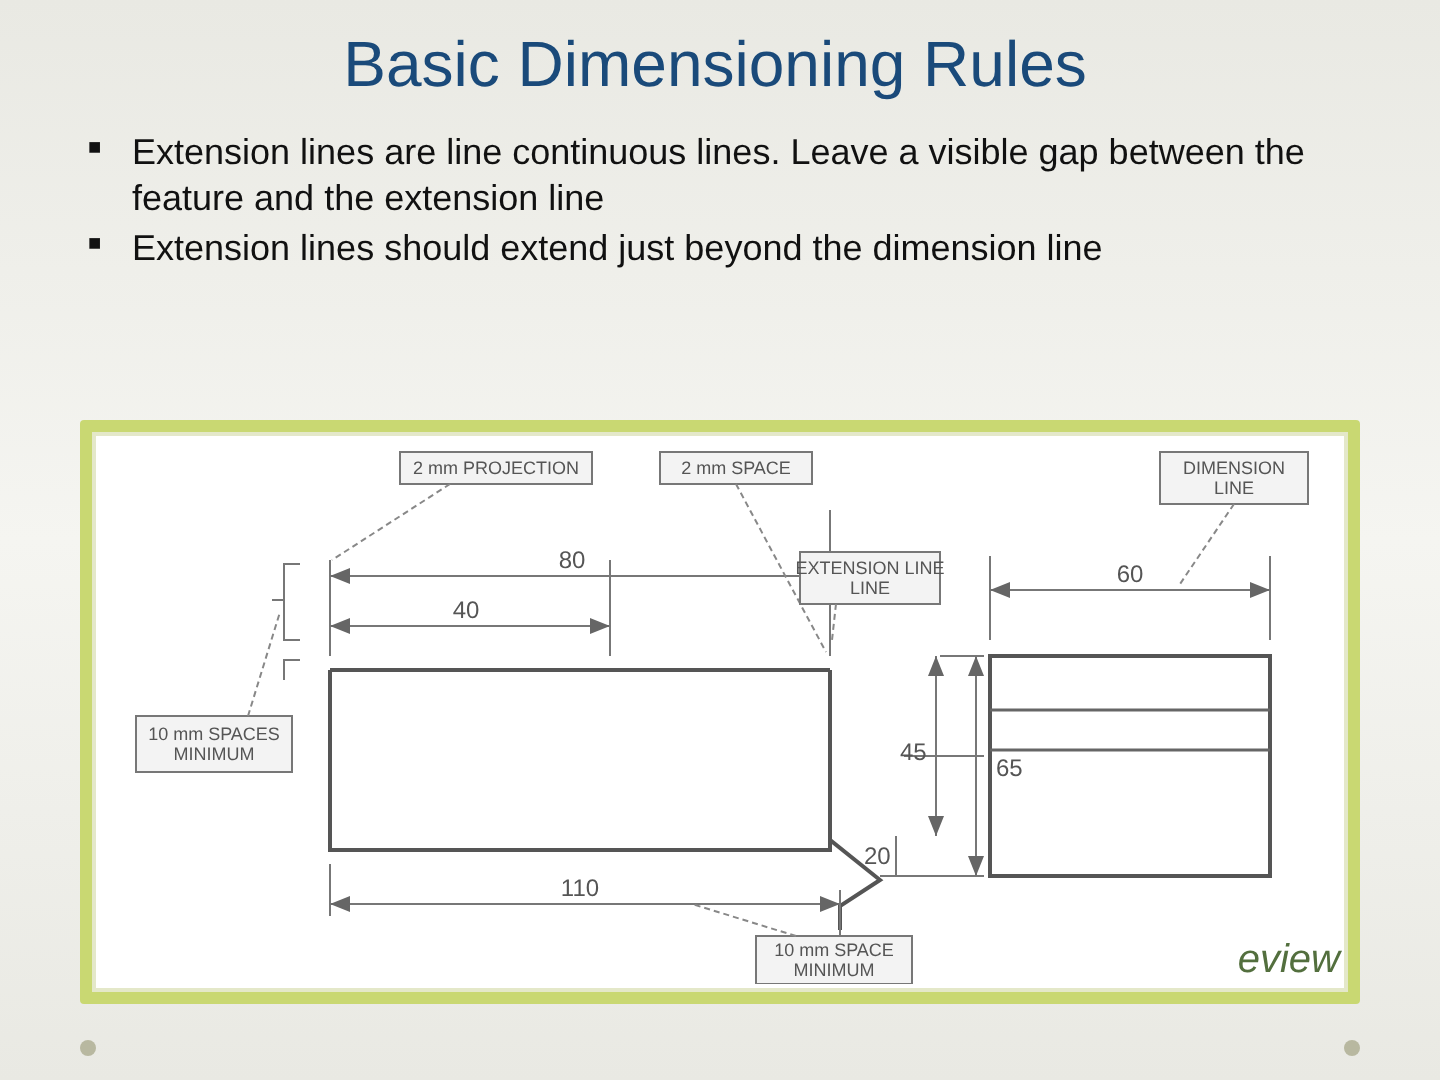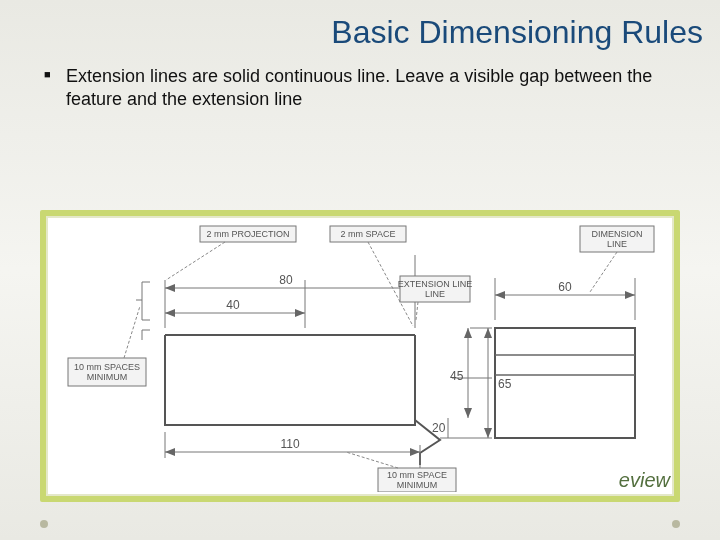--- a/index.html
+++ b/index.html
@@ -2,21 +2,21 @@
 <html><head>
 <meta charset="utf-8">
 <style>
   * { box-sizing: border-box; margin: 0; padding: 0; }
   html, body { width: 720px; height: 540px; font-family: Arial, Helvetica, sans-serif; background: #fff; }
   .slide {
     width: 720px; height: 540px; position: relative; overflow: hidden;
     background: linear-gradient(to bottom, #e9e9e3 0%, #f5f5f1 50%, #e9e9e3 100%);
   }
   .title {
-    font-size: 32px; color: #1a4a7a; text-align: right; padding: 14px 17px 6px 0; font-weight: 400;
+    font-size: 32px; color: #1a4a7a; text-align: center; padding: 14px 5px 6px 0; font-weight: 400;
   }
   .bullets {
     list-style: none; padding: 8px 40px 0 44px; color: #111; font-size: 18px; line-height: 1.28;
   }
   .bullets li { position: relative; padding-left: 22px; margin-bottom: 2px; }
   .bullets li::before {
     content: "■"; position: absolute; left: 0; top: 2px; font-size: 11px; color: #111;
   }
   .diagram-wrap {
     position: absolute; left: 40px; top: 210px; width: 640px; height: 292px;
@@ -40,21 +40,22 @@
   .arrow { fill: #666; }
   .part { fill: none; stroke: #555; stroke-width: 2; }
 </style>
 </head>
 <body>
 
 <div class="slide">
   <div class="title">Basic Dimensioning Rules</div>
 
   <ul class="bullets">
-    <li>Extension lines are solid continuous line. Leave a visible gap between the feature and the extension line</li>
+    <li>Extension lines are line continuous lines. Leave a visible gap between the feature and the extension line</li>
+    <li>Extension lines should extend just beyond the dimension line</li>
   </ul>
 
   <div class="diagram-wrap">
     <div class="diagram">
       <svg viewBox="0 0 620 272">
 
         <polyline class="part" points="115,115 115,205 365,205 365,200 390,220 370,233 370,245"></polyline>
         <line class="part" x1="115" y1="115" x2="365" y2="115"></line>
         <line class="part" x1="365" y1="115" x2="365" y2="205"></line>
 

